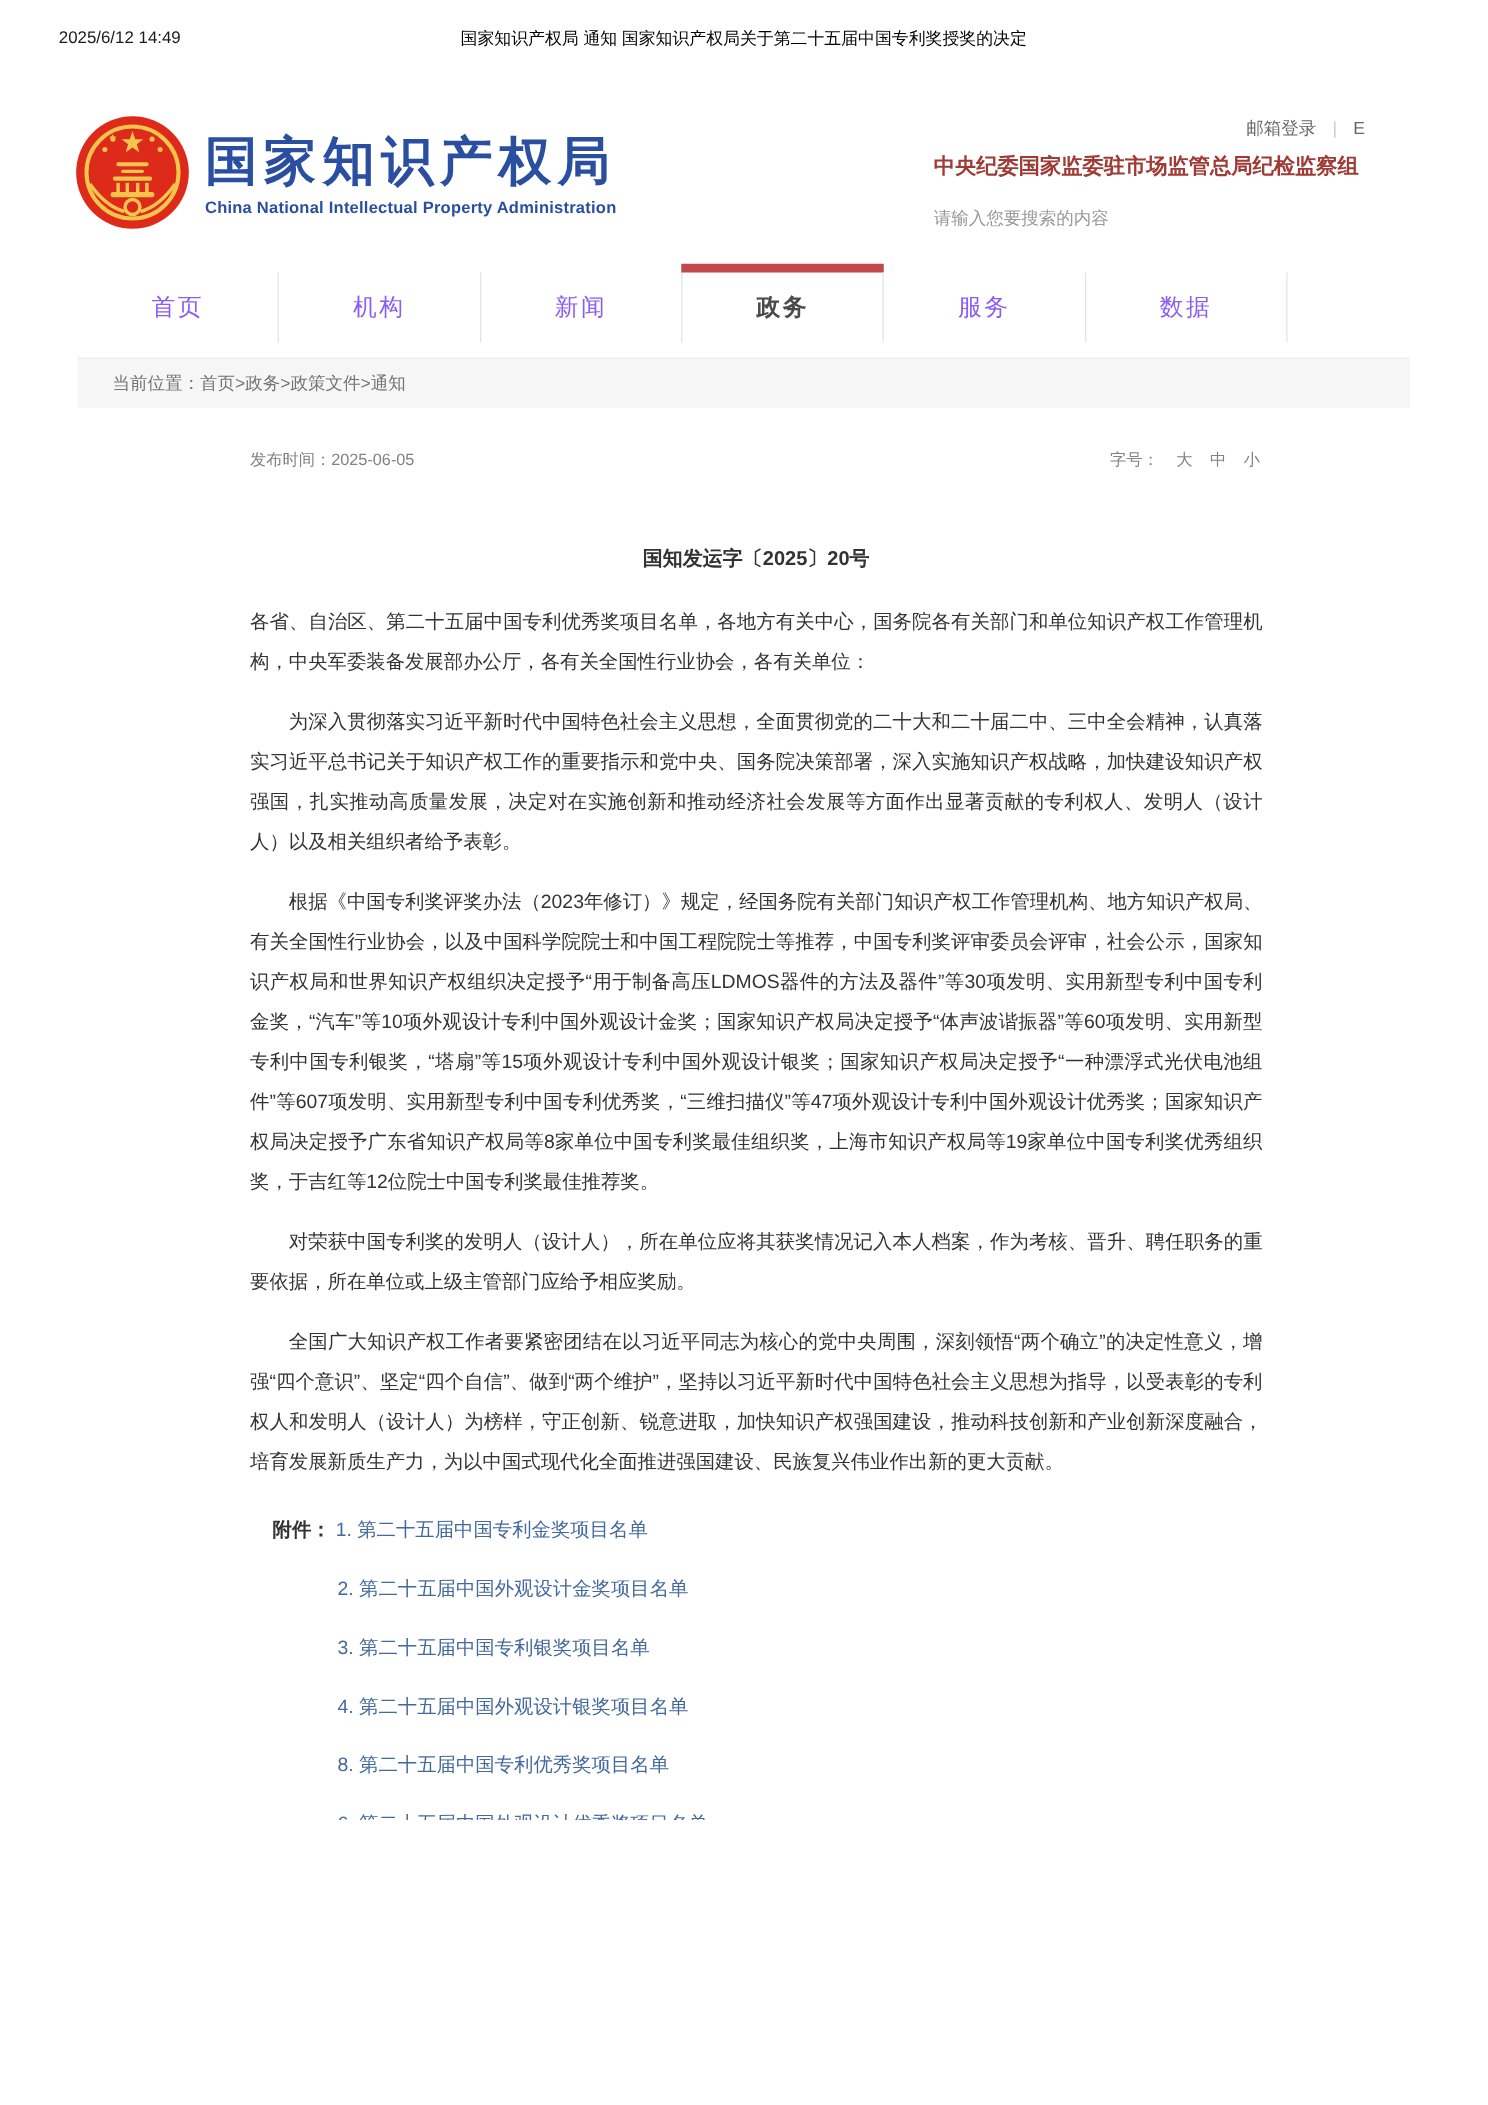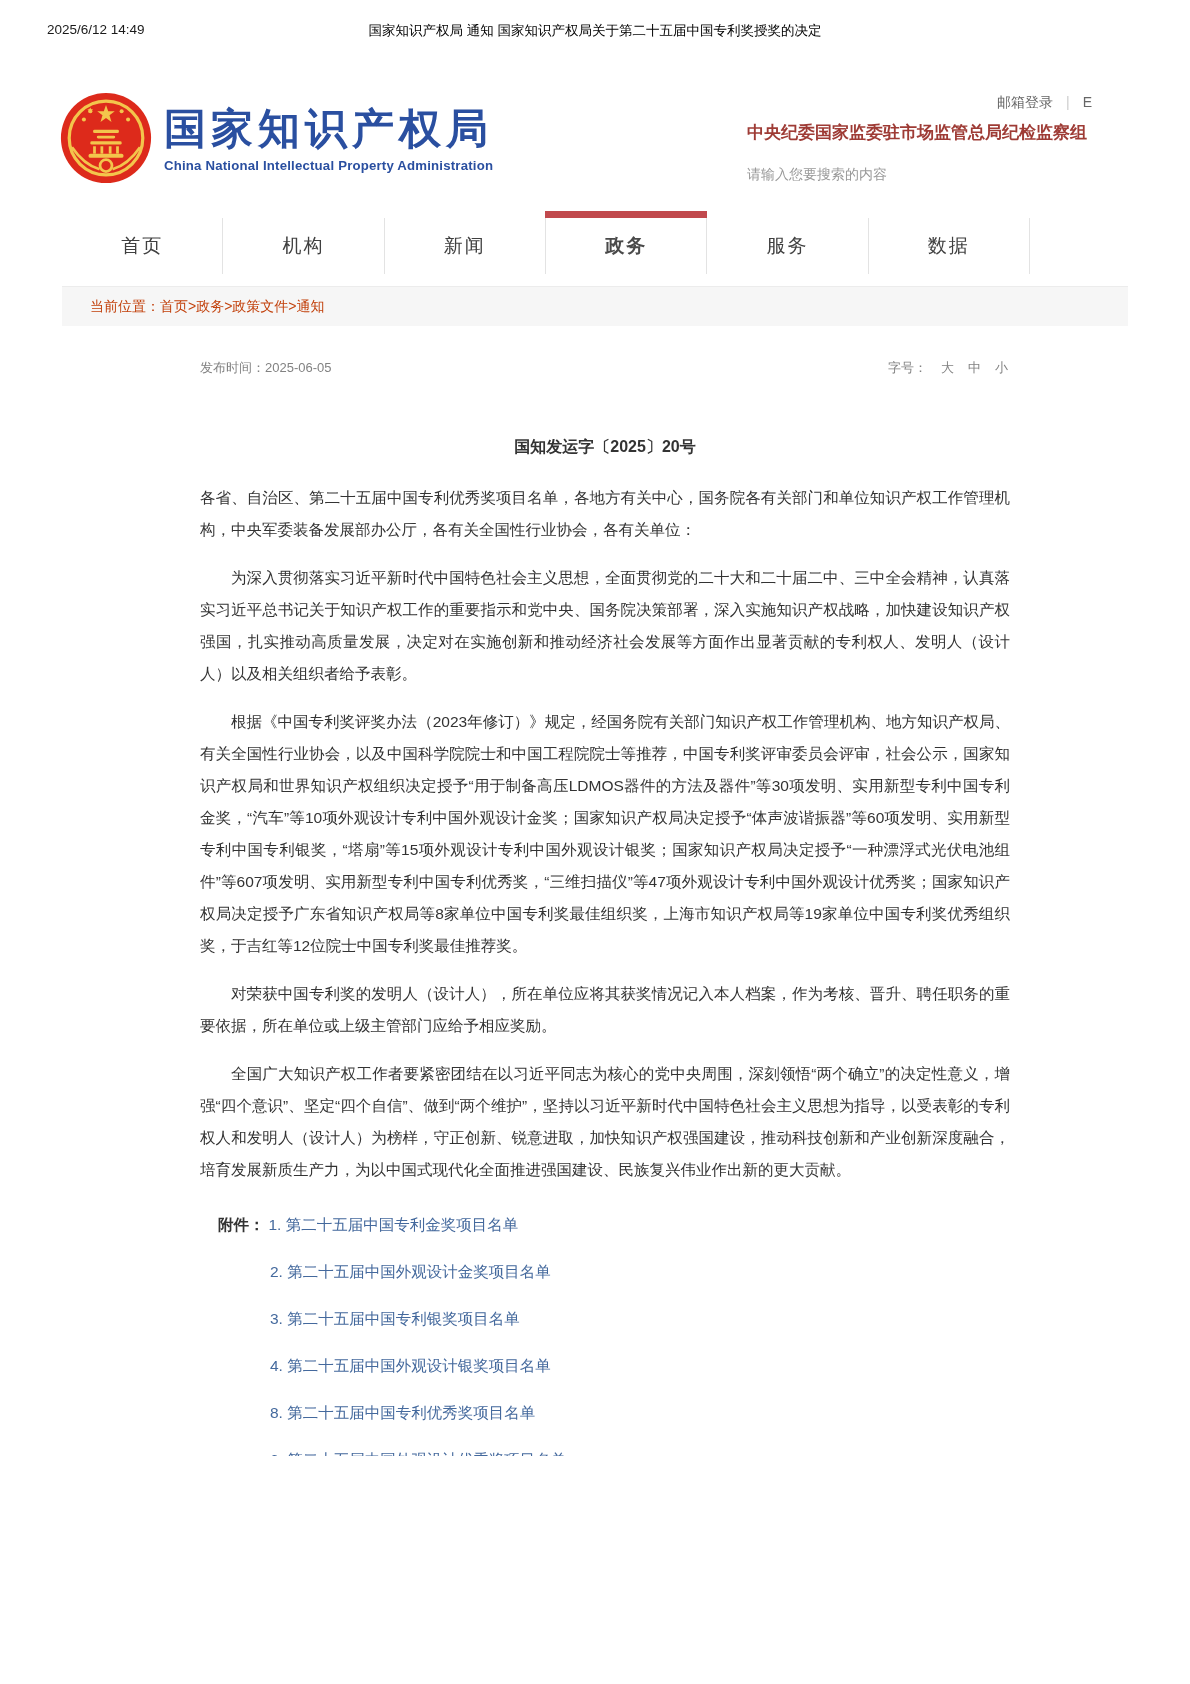--- a/index.html
+++ b/index.html
@@ -32,35 +32,35 @@
   .search-input {
     margin-top:22px; width:100%; border:none; outline:none; background:transparent;
     font-size:14px; color:#999; padding:0; font-family:"Liberation Sans", sans-serif;
   }
   .search-input::placeholder { color:#999; opacity:1; }
 
   
   .nav { position:absolute; top:211px; left:62px; width:968px; height:63px; display:flex; }
   .nav-tab {
     flex:1; position:relative; display:flex; align-items:center; justify-content:center;
-    font-size:19px; color:#404040; border-left:1px solid #e3e3e3; margin-top:7px; cursor:pointer;
+    font-size:19px; color:#8b5cf6; border-left:1px solid #e3e3e3; margin-top:7px; cursor:pointer;
     letter-spacing:2px;
   }
   .nav-tab:first-child { border-left:none; }
   .nav-tab:last-child { border-right:1px solid #e3e3e3; }
   .nav-tab.active { color:#4a4a4a; font-weight:700; }
   .nav-tab.active::before {
     content:""; position:absolute; top:-7px; left:-1px; right:-1px; height:7px; background:#c1494d;
   }
 
   
   .breadcrumb {
     position:absolute; top:286px; left:62px; width:1066px; height:40px; background:#f6f6f6;
     border-top:1px solid #ececec; display:flex; align-items:center; box-sizing:border-box;
-    padding-left:28px; font-size:14px; color:#c2410c;
+    padding-left:28px; font-size:14px; color:#737373;
   }
   .breadcrumb .bc-path { cursor:pointer; }
 
   
   .article { position:absolute; top:326px; left:180px; width:850px; }
   .article-title {
     margin-top:62px; text-align:center; font-size:23px; font-weight:700; color:#333; letter-spacing:1px;
   }
   .meta-row {
     margin-top:33px; display:flex; justify-content:space-between;

